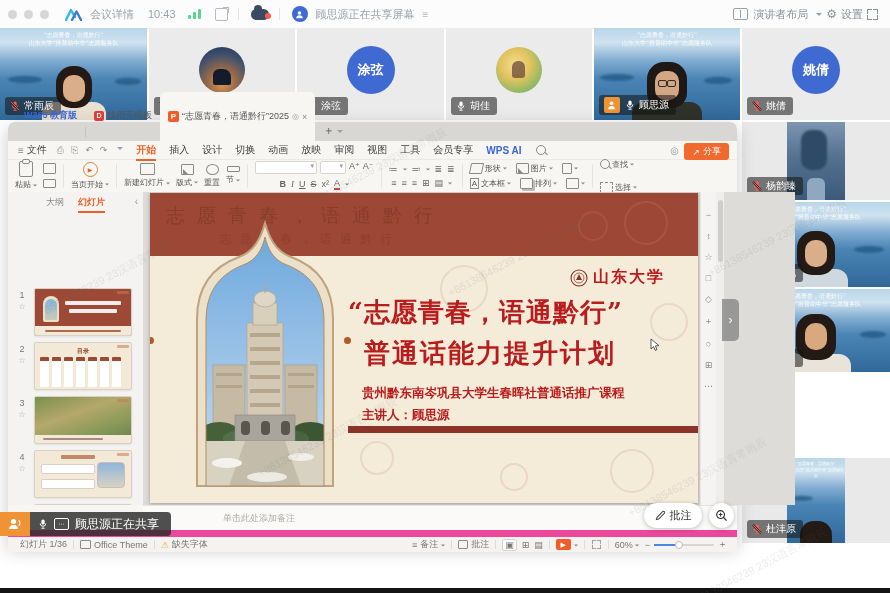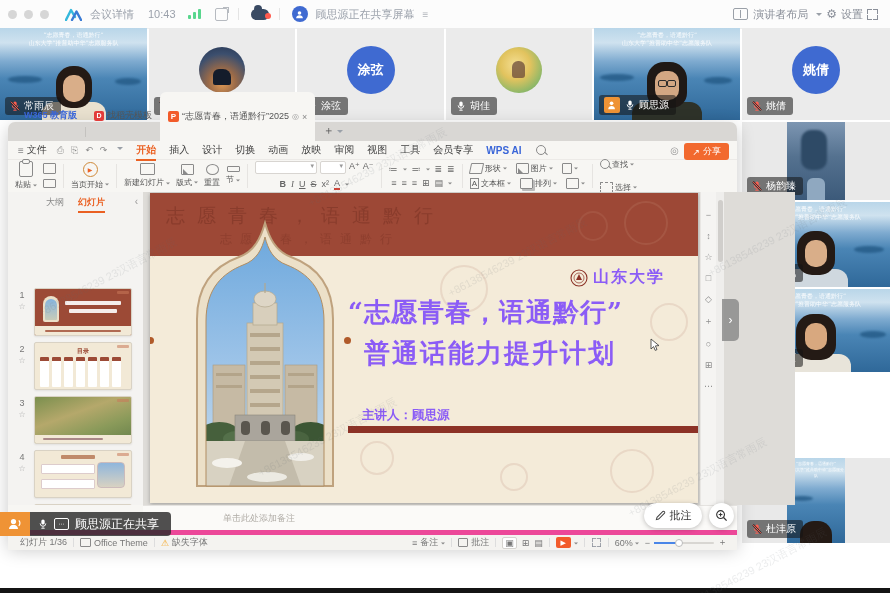--- a/index.html
+++ b/index.html
@@ -92,27 +92,27 @@
   .th-red{background:#9c4a36;}
   .th-cream{background:#f2e9d6;}
   .tbar{position:absolute;background:#fff;border-radius:1px;}
   .tmark{position:absolute;right:2px;top:2px;width:12px;height:3px;background:rgba(200,120,90,.55);border-radius:1px;}
   
   #editor{position:absolute;left:135px;top:70px;width:652px;height:313px;background:#dedcd8;overflow:hidden;}
   #slide{position:absolute;left:7px;top:1px;width:548px;height:310px;background:#f4ebd9;box-shadow:0 1px 4px rgba(0,0,0,.3);overflow:hidden;}
   .band{position:absolute;left:0;top:0;width:548px;height:63px;background:#9d4836;}
   .callig{position:absolute;color:rgba(70,20,10,.22);font-family:"DejaVu Serif",serif;white-space:nowrap;}
   .orn{position:absolute;border:2px solid rgba(140,50,38,.10);border-radius:50%;}
-  .slide-title{position:absolute;color:#8b5cf6;font-family:"DejaVu Serif",serif;font-weight:700;white-space:nowrap;}
+  .slide-title{position:absolute;color:#b91c1c;font-family:"DejaVu Serif",serif;font-weight:700;white-space:nowrap;}
   .dot{position:absolute;width:7px;height:7px;border-radius:50%;background:#b05a2a;}
   #minibar{position:absolute;left:692px;top:70px;width:16px;height:313px;background:#f5f4f2;border-left:1px solid #e8e6e3;display:flex;flex-direction:column;align-items:center;gap:11px;padding-top:18px;box-sizing:border-box;color:#8d8d8d;font-size:9px;}
   #vscroll{position:absolute;left:708px;top:70px;width:8px;height:313px;background:#efeeec;}
   #vscroll .vth{position:absolute;left:1.5px;top:8px;width:5px;height:62px;border-radius:3px;background:#d0cecb;}
   #notesbar{position:absolute;left:135px;top:383px;width:594px;height:25px;background:#fbfaf8;border-top:1px solid #e5e3e0;font-size:9px;color:#b0aca6;}
-  #statusbar{position:absolute;left:0;top:408px;width:729px;height:15px;background:#f4f3f0;border-top:5px solid #ec4899;display:flex;align-items:center;font-size:9px;color:#777;}
+  #statusbar{position:absolute;left:0;top:408px;width:729px;height:15px;background:#f4f3f0;border-top:7px solid #ec4899;display:flex;align-items:center;font-size:9px;color:#777;}
   .st-sep{width:1px;height:9px;background:#ddd;margin:0 6px;}
   .viewbox{display:inline-flex;border:1px solid #d5d3cf;background:#fff;border-radius:2px;padding:0 2px;}
   .oplay{width:15px;height:11px;background:#f25b2a;border-radius:2px;color:#fff;font-size:7px;display:flex;align-items:center;justify-content:center;}
   .sldr{position:relative;width:60px;height:2px;background:#d8d6d2;border-radius:1px;margin:0 4px;}
   .sldr .fill{position:absolute;left:0;top:0;height:2px;width:24px;background:#4a86e8;}
   .sldr .knob{position:absolute;left:21px;top:-3px;width:8px;height:8px;border-radius:50%;background:#fff;border:1px solid #bbb;box-sizing:border-box;}
   
   .float-pill{position:absolute;background:#fff;border-radius:13px;box-shadow:0 1px 5px rgba(0,0,0,.25);display:flex;align-items:center;justify-content:center;gap:4px;font-size:11px;color:#333;}
   #banner{position:absolute;left:0;top:512px;height:24px;display:flex;}
   #banner .or{width:30px;background:#ef9335;display:flex;align-items:center;justify-content:center;}
@@ -729,20 +729,21 @@
           <svg width="18" height="18" viewBox="0 0 18 18">
             <circle cx="9" cy="9" r="8" fill="none" stroke="#8c3226" stroke-width="1.1"></circle>
             <circle cx="9" cy="9" r="5" fill="none" stroke="#8c3226" stroke-width="0.7"></circle>
             <path d="M6 11 L9 5 L12 11 Z" fill="#8c3226"></path>
           </svg>
           <span class="slide-title" style="position:static;font-size:16px;letter-spacing:2px">山东大学</span>
         </div>
 
         <div class="slide-title" style="left:198px;top:102px;font-size:26px;letter-spacing:1px">“志愿青春，语通黔行”</div>
         <div class="slide-title" style="left:214px;top:143px;font-size:26px;letter-spacing:2px">普通话能力提升计划</div>
+        <div class="slide-title" style="left:212px;top:192px;font-size:12.5px">贵州黔东南岑巩县大学生春晖社普通话推广课程</div>
         <div class="slide-title" style="left:212px;top:214px;font-size:12.5px">主讲人：顾思源</div>
         <div class="abs" style="left:198px;top:233px;width:350px;height:7px;background:#8c3226"></div>
 
         <svg class="abs" style="left:500px;top:145px" width="10" height="14" viewBox="0 0 10 14">
           <path d="M1 1 L1 11 L3.6 8.6 L5.2 12.4 L7 11.6 L5.4 7.9 L9 7.6 Z" fill="#fff" stroke="#333" stroke-width="0.8"></path>
         </svg>
       </div>
     </div>
 
     <div id="minibar">

